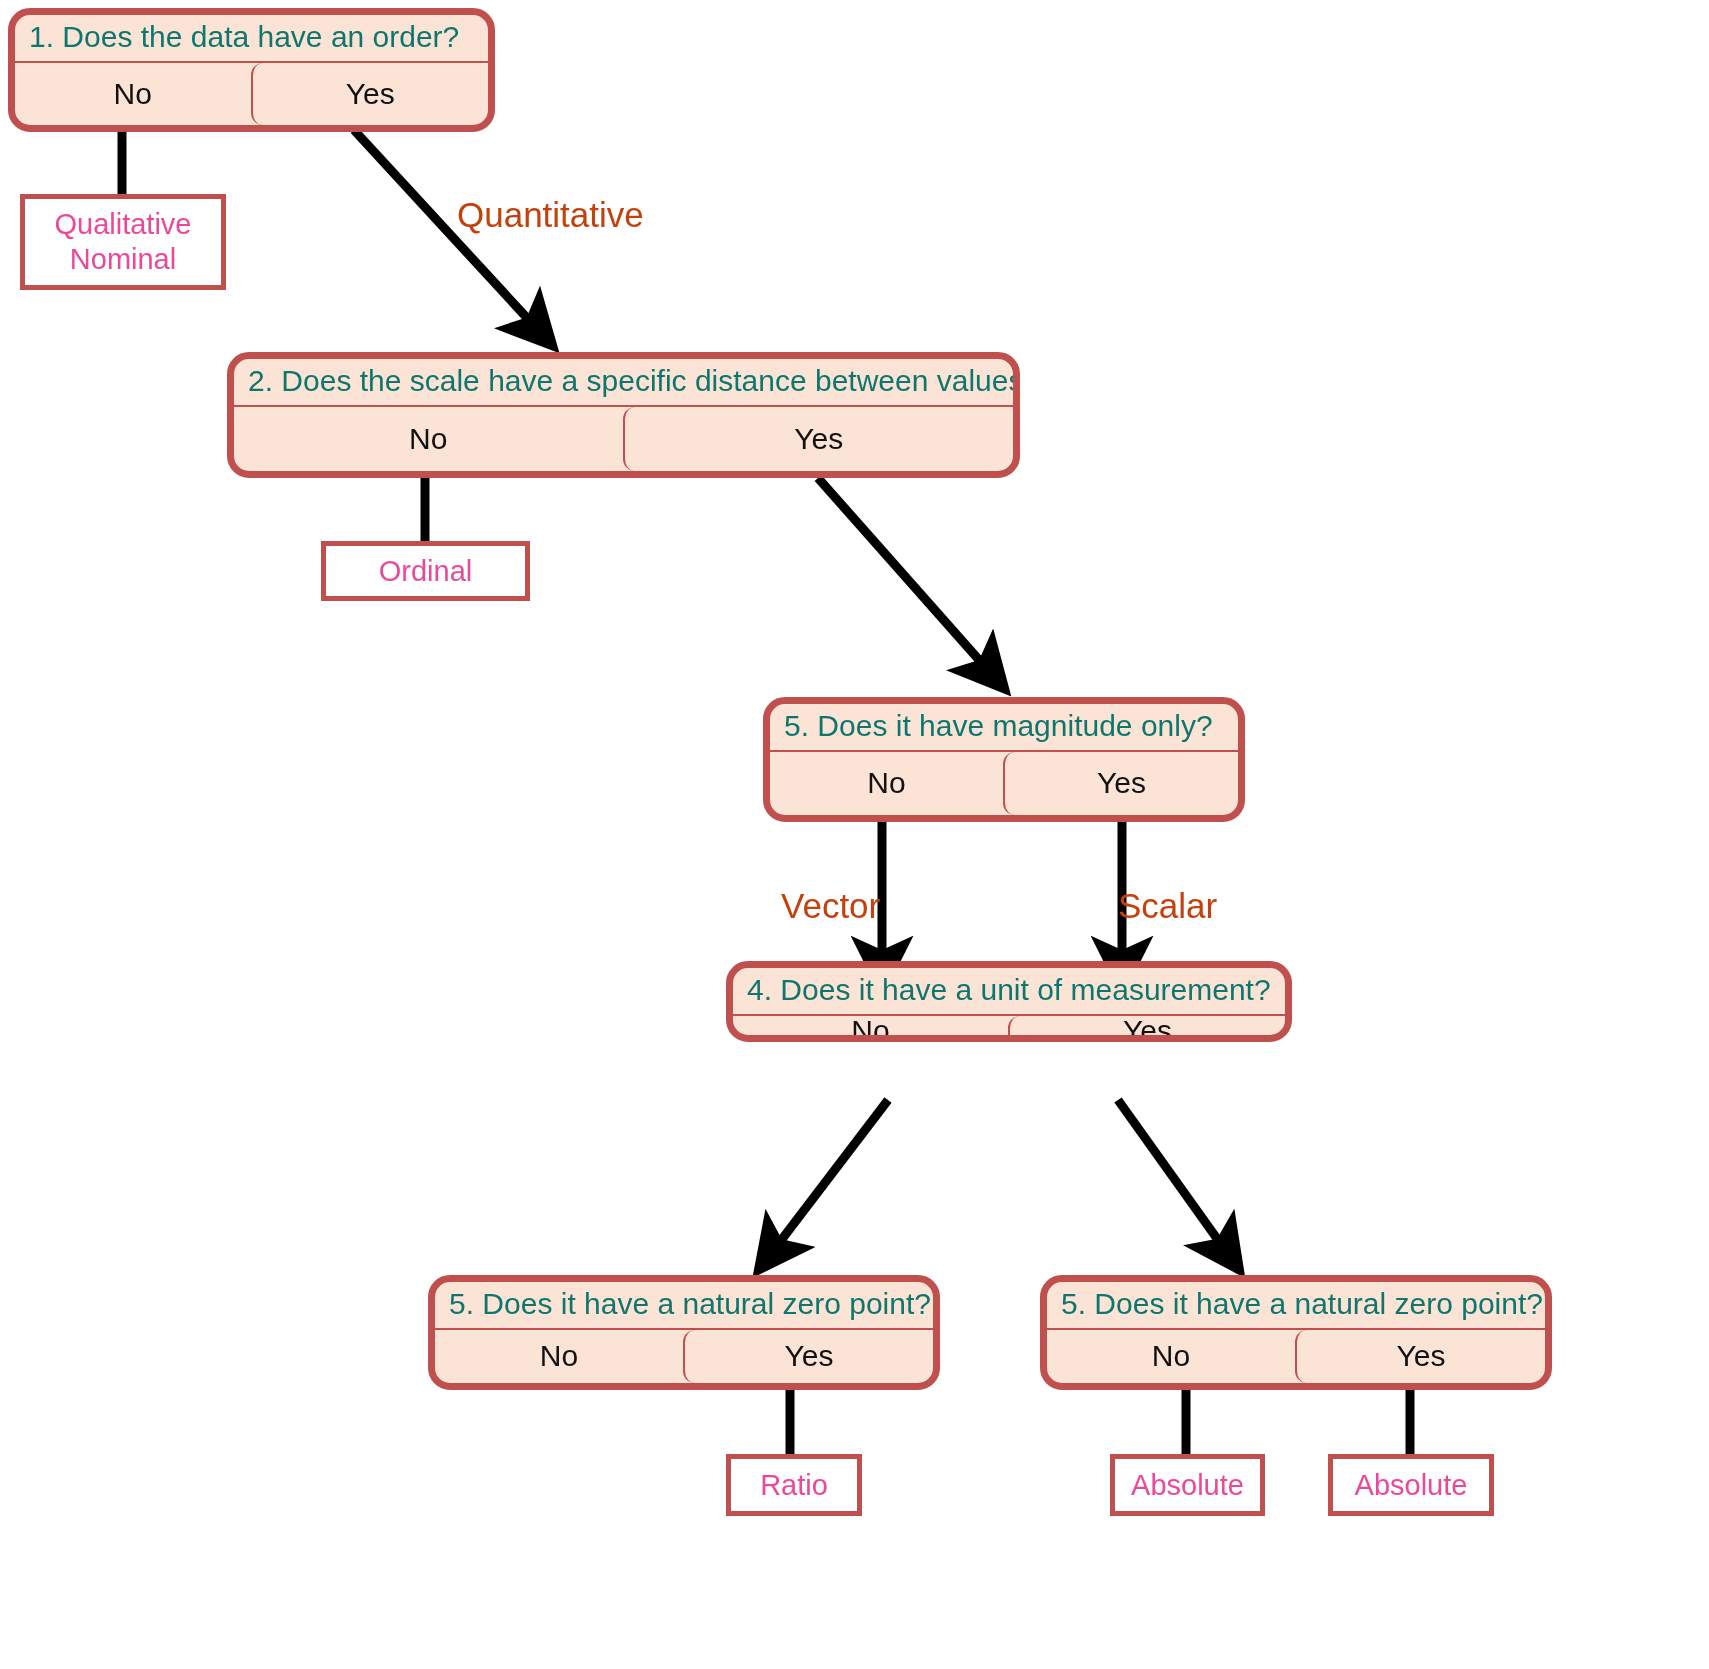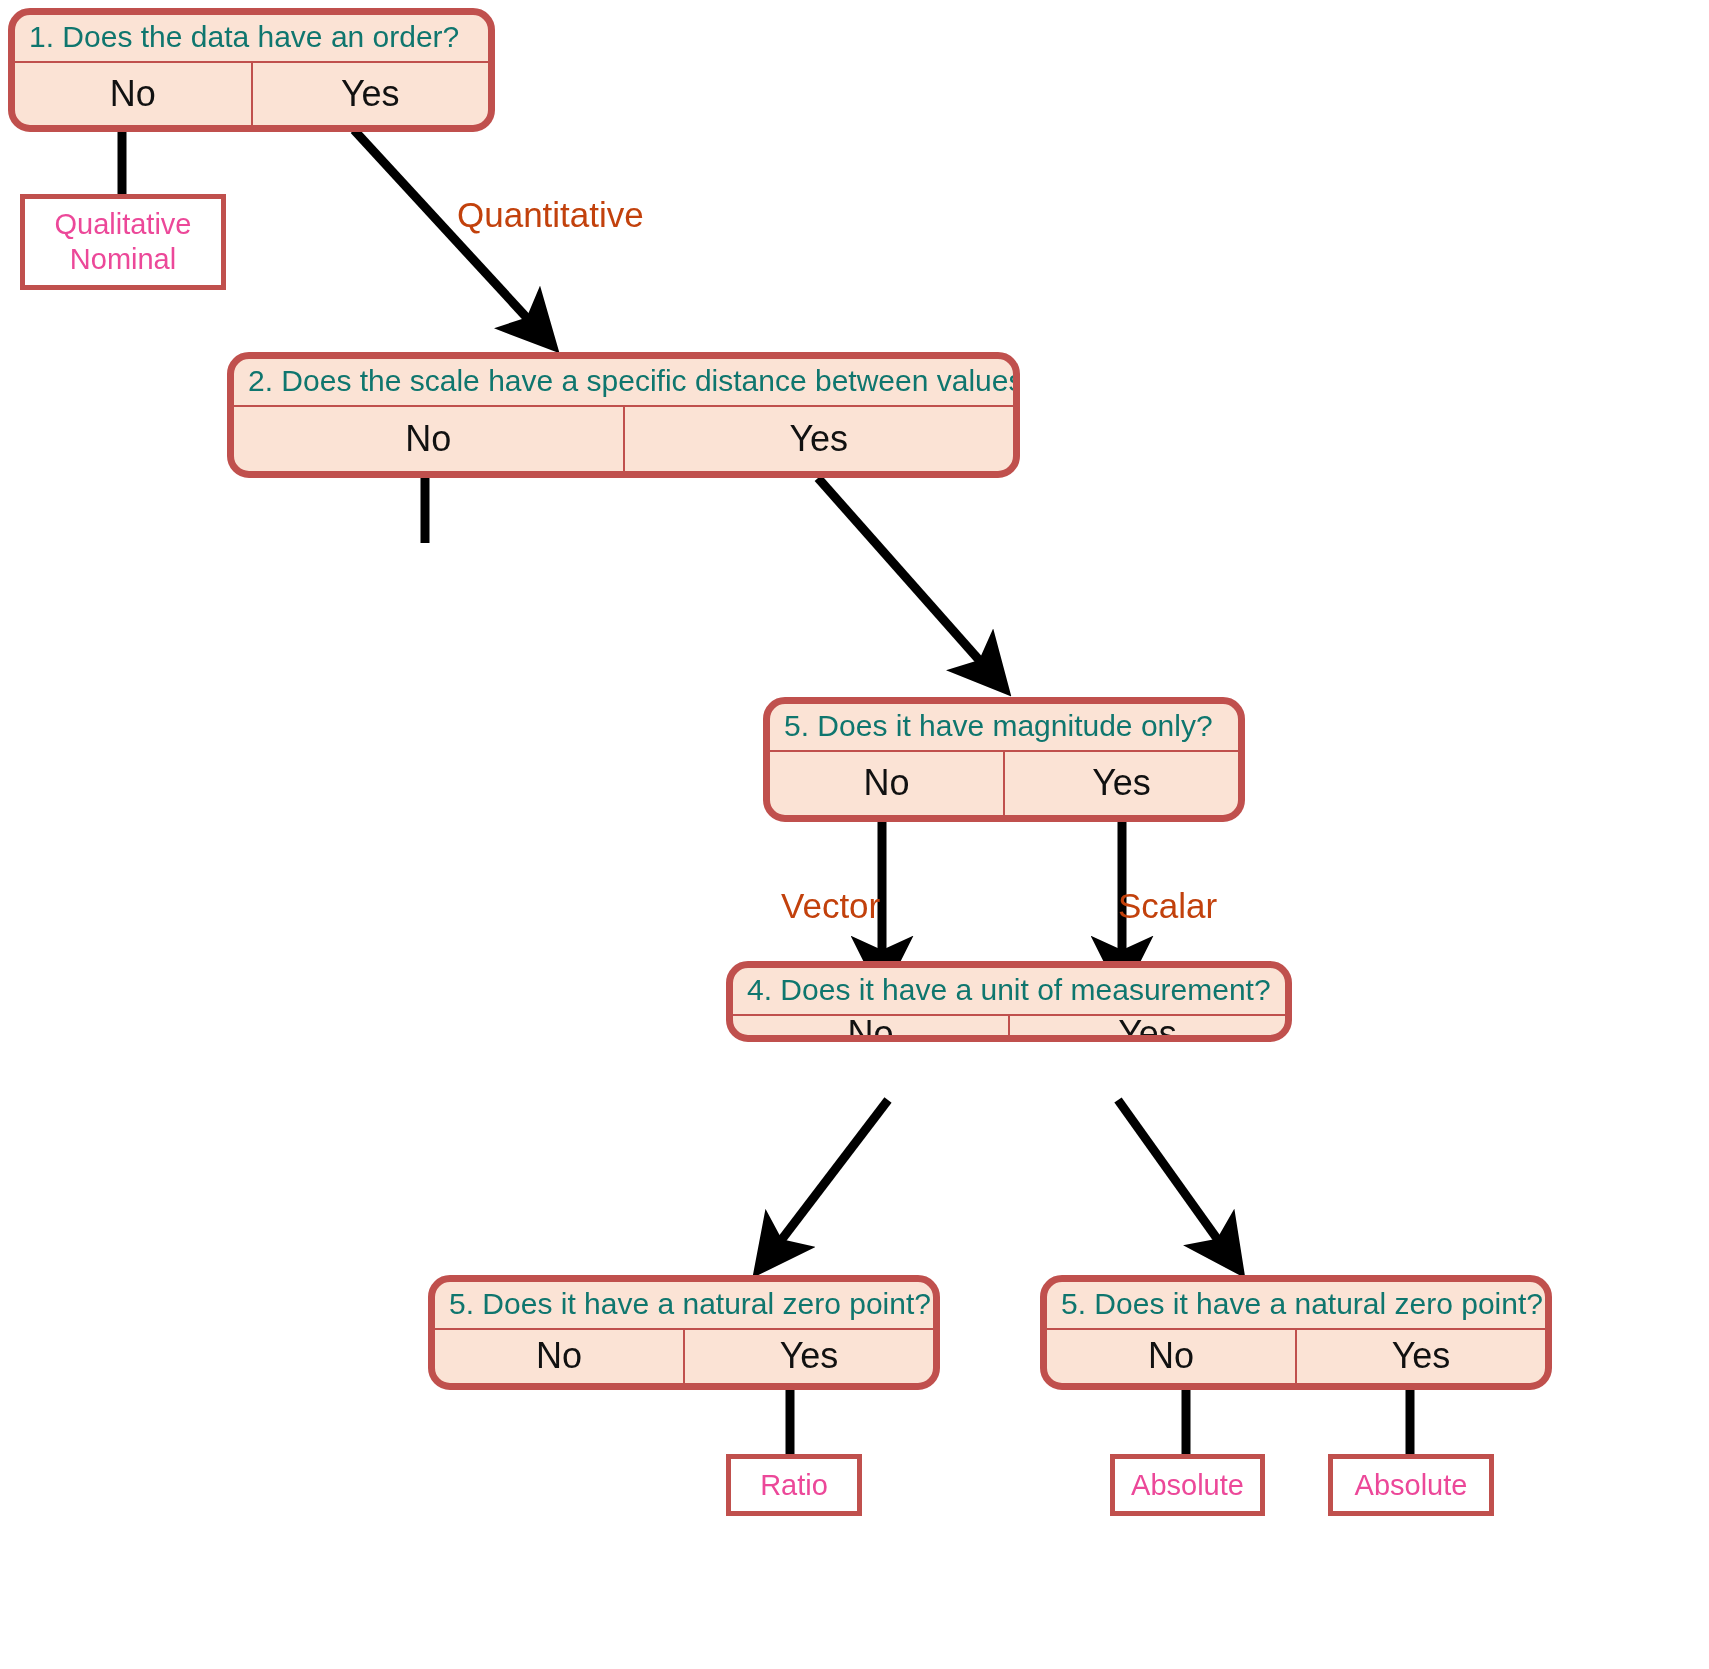--- a/index.html
+++ b/index.html
@@ -52,22 +52,23 @@
     flex: 1 1 auto;
     display: flex;
     flex-direction: row;
   }
   .qnode .qans {
     flex: 1 1 50%;
     display: flex;
     align-items: center;
     justify-content: center;
     color: #111111;
-    font-size: 36px;
+    font-size: 30px;
     line-height: 1;
+    border-radius: 12px;
   }
   .qnode .qans.right {
     border-left: 2px solid #C0504D;
   }
 
   
   .tnode {
     position: absolute;
     box-sizing: border-box;
     background: #ffffff;
@@ -144,20 +145,23 @@
   <div class="elabel" style="left:457px; top:197px;">Quantitative</div>
 
   <div class="qnode" style="left:227px; top:352px; width:793px; height:126px;">
     <div class="qtitle">2. Does the scale have a specific distance between values?</div>
     <div class="qanswers">
       <div class="qans left">No</div>
       <div class="qans right">Yes</div>
     </div>
   </div>
 
+  <div class="tnode" style="left:321px; top:541px; width:209px; height:60px;">
+    <span>Ordinal</span>
+  </div>
 
   <div class="qnode" style="left:763px; top:697px; width:482px; height:125px;">
     <div class="qtitle">5. Does it have magnitude only?</div>
     <div class="qanswers">
       <div class="qans left">No</div>
       <div class="qans right">Yes</div>
     </div>
   </div>
 
   <div class="elabel" style="left:781px; top:888px;">Vector</div>

